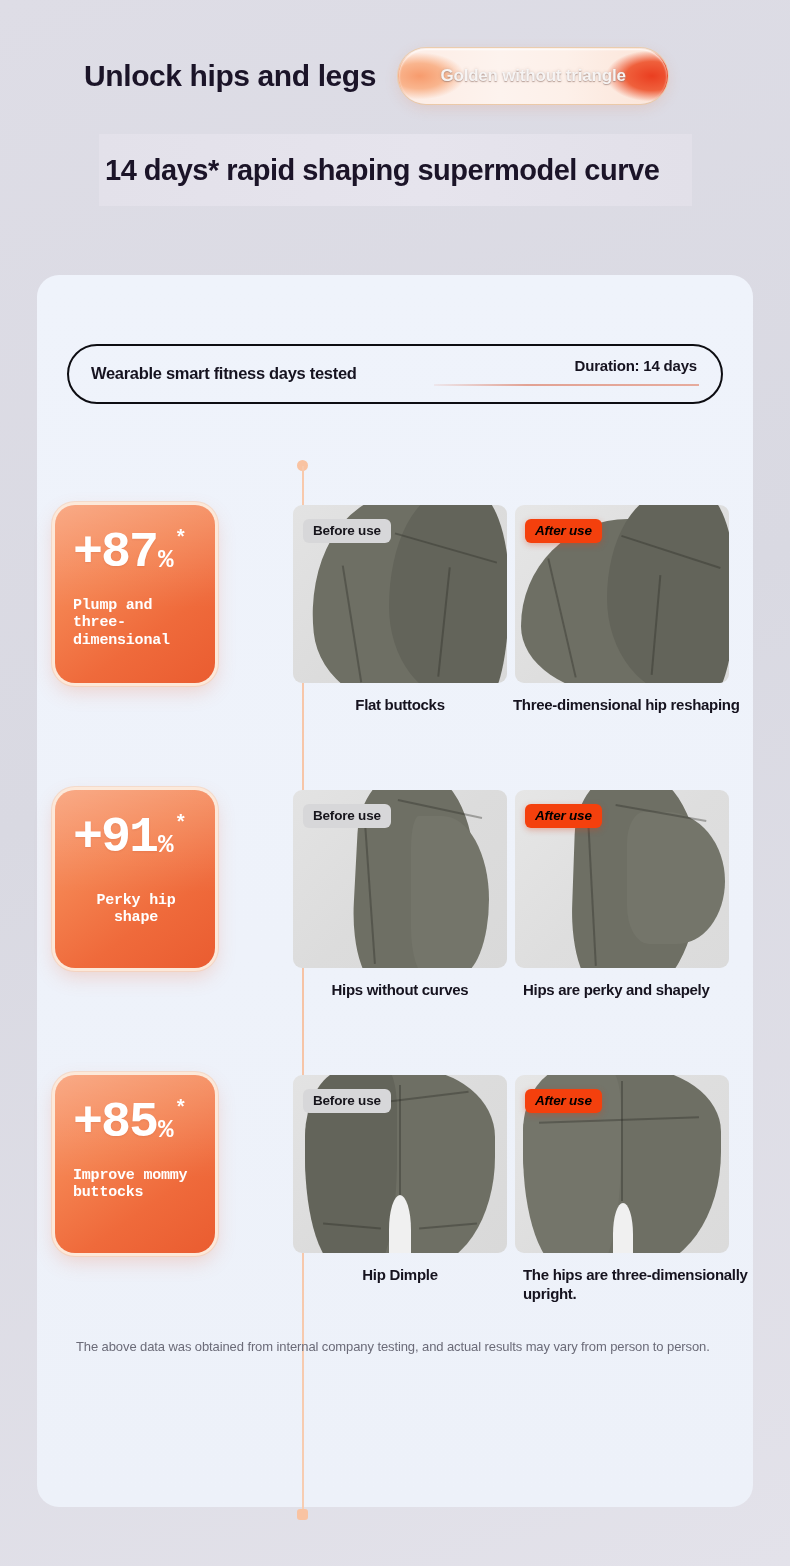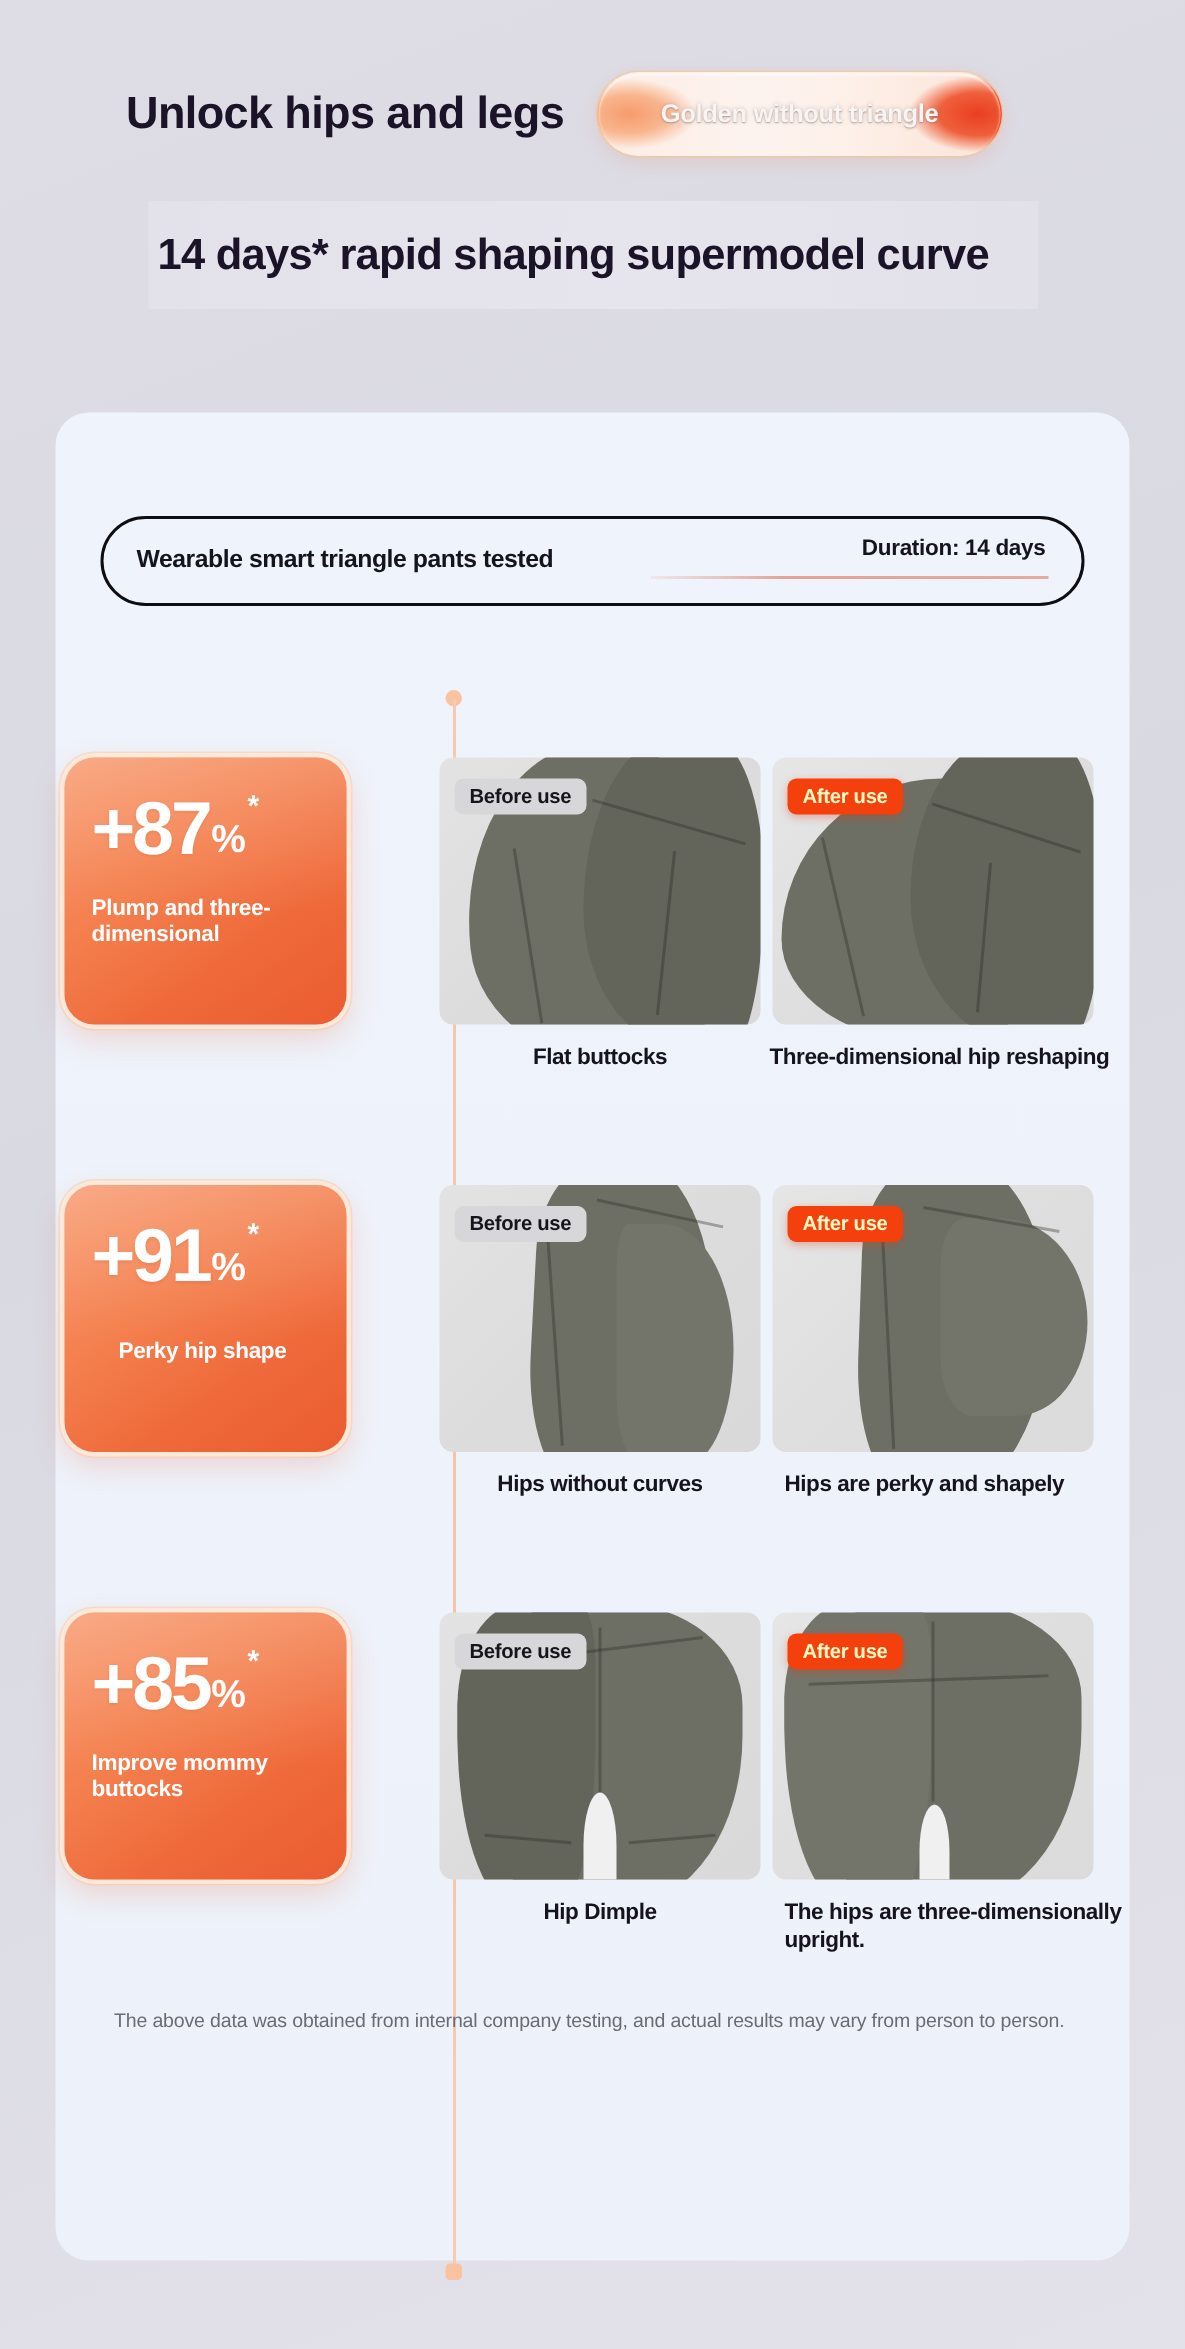--- a/index.html
+++ b/index.html
@@ -97,29 +97,30 @@
   }
 
   
   .row { position:absolute; left:0; width:716px; }
   .row-1 { top:230px; }
   .row-2 { top:515px; }
   .row-3 { top:800px; }
 
   
   .stat-card {
-    position:absolute; left:6px; top:0; width:188px; height:178px;
+    position:absolute; left:18px; top:0; width:160px; height:178px;
     border-radius:20px;
     background:linear-gradient(145deg,#f89a6f 0%,#f4814f 38%,#ef6a3b 68%,#ea5c30 100%);
     box-shadow:
       0 0 0 3px rgba(253,234,219,.9),
       0 0 0 4px rgba(249,203,168,.55),
       0 8px 20px rgba(235,108,66,.25);
     padding:24px 16px 0 18px;
     overflow:hidden;
+    font-family:Liberation Mono, monospace;
   }
   .stat-card::before{
     content:""; position:absolute; left:0; top:0; right:0; height:58%;
     background:linear-gradient(180deg,rgba(255,255,255,.16),rgba(255,255,255,0));
     pointer-events:none;
   }
   .stat-num-wrap { position:relative; display:flex; align-items:flex-start; }
   .stat-num {
     font-size:50px; font-weight:800; color:#fff; line-height:.95;
     letter-spacing:-2px; text-shadow:0 1px 2px rgba(180,70,40,.18);
@@ -161,21 +162,21 @@
   .leg.dark { background:#63645a; }
   .leg.mid  { background:#74756a; }
   .seam { position:absolute; background:rgba(40,40,34,.35); }
 
   .tag {
     position:absolute; left:10px; top:14px; z-index:5;
     padding:4px 10px 5px; border-radius:6px;
     font-size:13.5px; font-weight:700; letter-spacing:-.2px; white-space:nowrap;
   }
   .tag-before { background:#d7d7d9; color:#17151c; }
-  .tag-after  { background:#f4400d; color:#fef9c3; box-shadow:0 2px 6px rgba(220,60,20,.35); }
+  .tag-after  { background:#f4400d; color:#000000; box-shadow:0 2px 6px rgba(220,60,20,.35);font-style:italic; }
 
   
   .cap {
     position:absolute; font-size:15px; font-weight:700; color:#16131f;
     letter-spacing:-.3px; line-height:1.28;
   }
   .cap-left  { top:190px; left:256px; width:214px; text-align:center; }
   .cap-right { top:190px; left:470px; width:300px; text-align:left; }
   .row-1 .cap-right { left:476px; }
   .row-2 .cap-right { left:486px; }
@@ -202,21 +203,21 @@
 
   <div class="hero-band">
     <div class="hero-title2">14 days* rapid shaping supermodel curve</div>
   </div>
 
 </div>
 
 <div class="panel">
 
   <div class="test-header">
-    <div class="test-header-title">Wearable smart triangle pants tested</div>
+    <div class="test-header-title">Wearable smart fitness days tested</div>
     <div class="test-header-duration">Duration: 14 days</div>
     <div class="test-header-rule"></div>
   </div>
 
   <div class="timeline">
     <div class="timeline-dot-top"></div>
     <div class="timeline-line"></div>
     <div class="timeline-dot-bottom"></div>
   </div>
 

